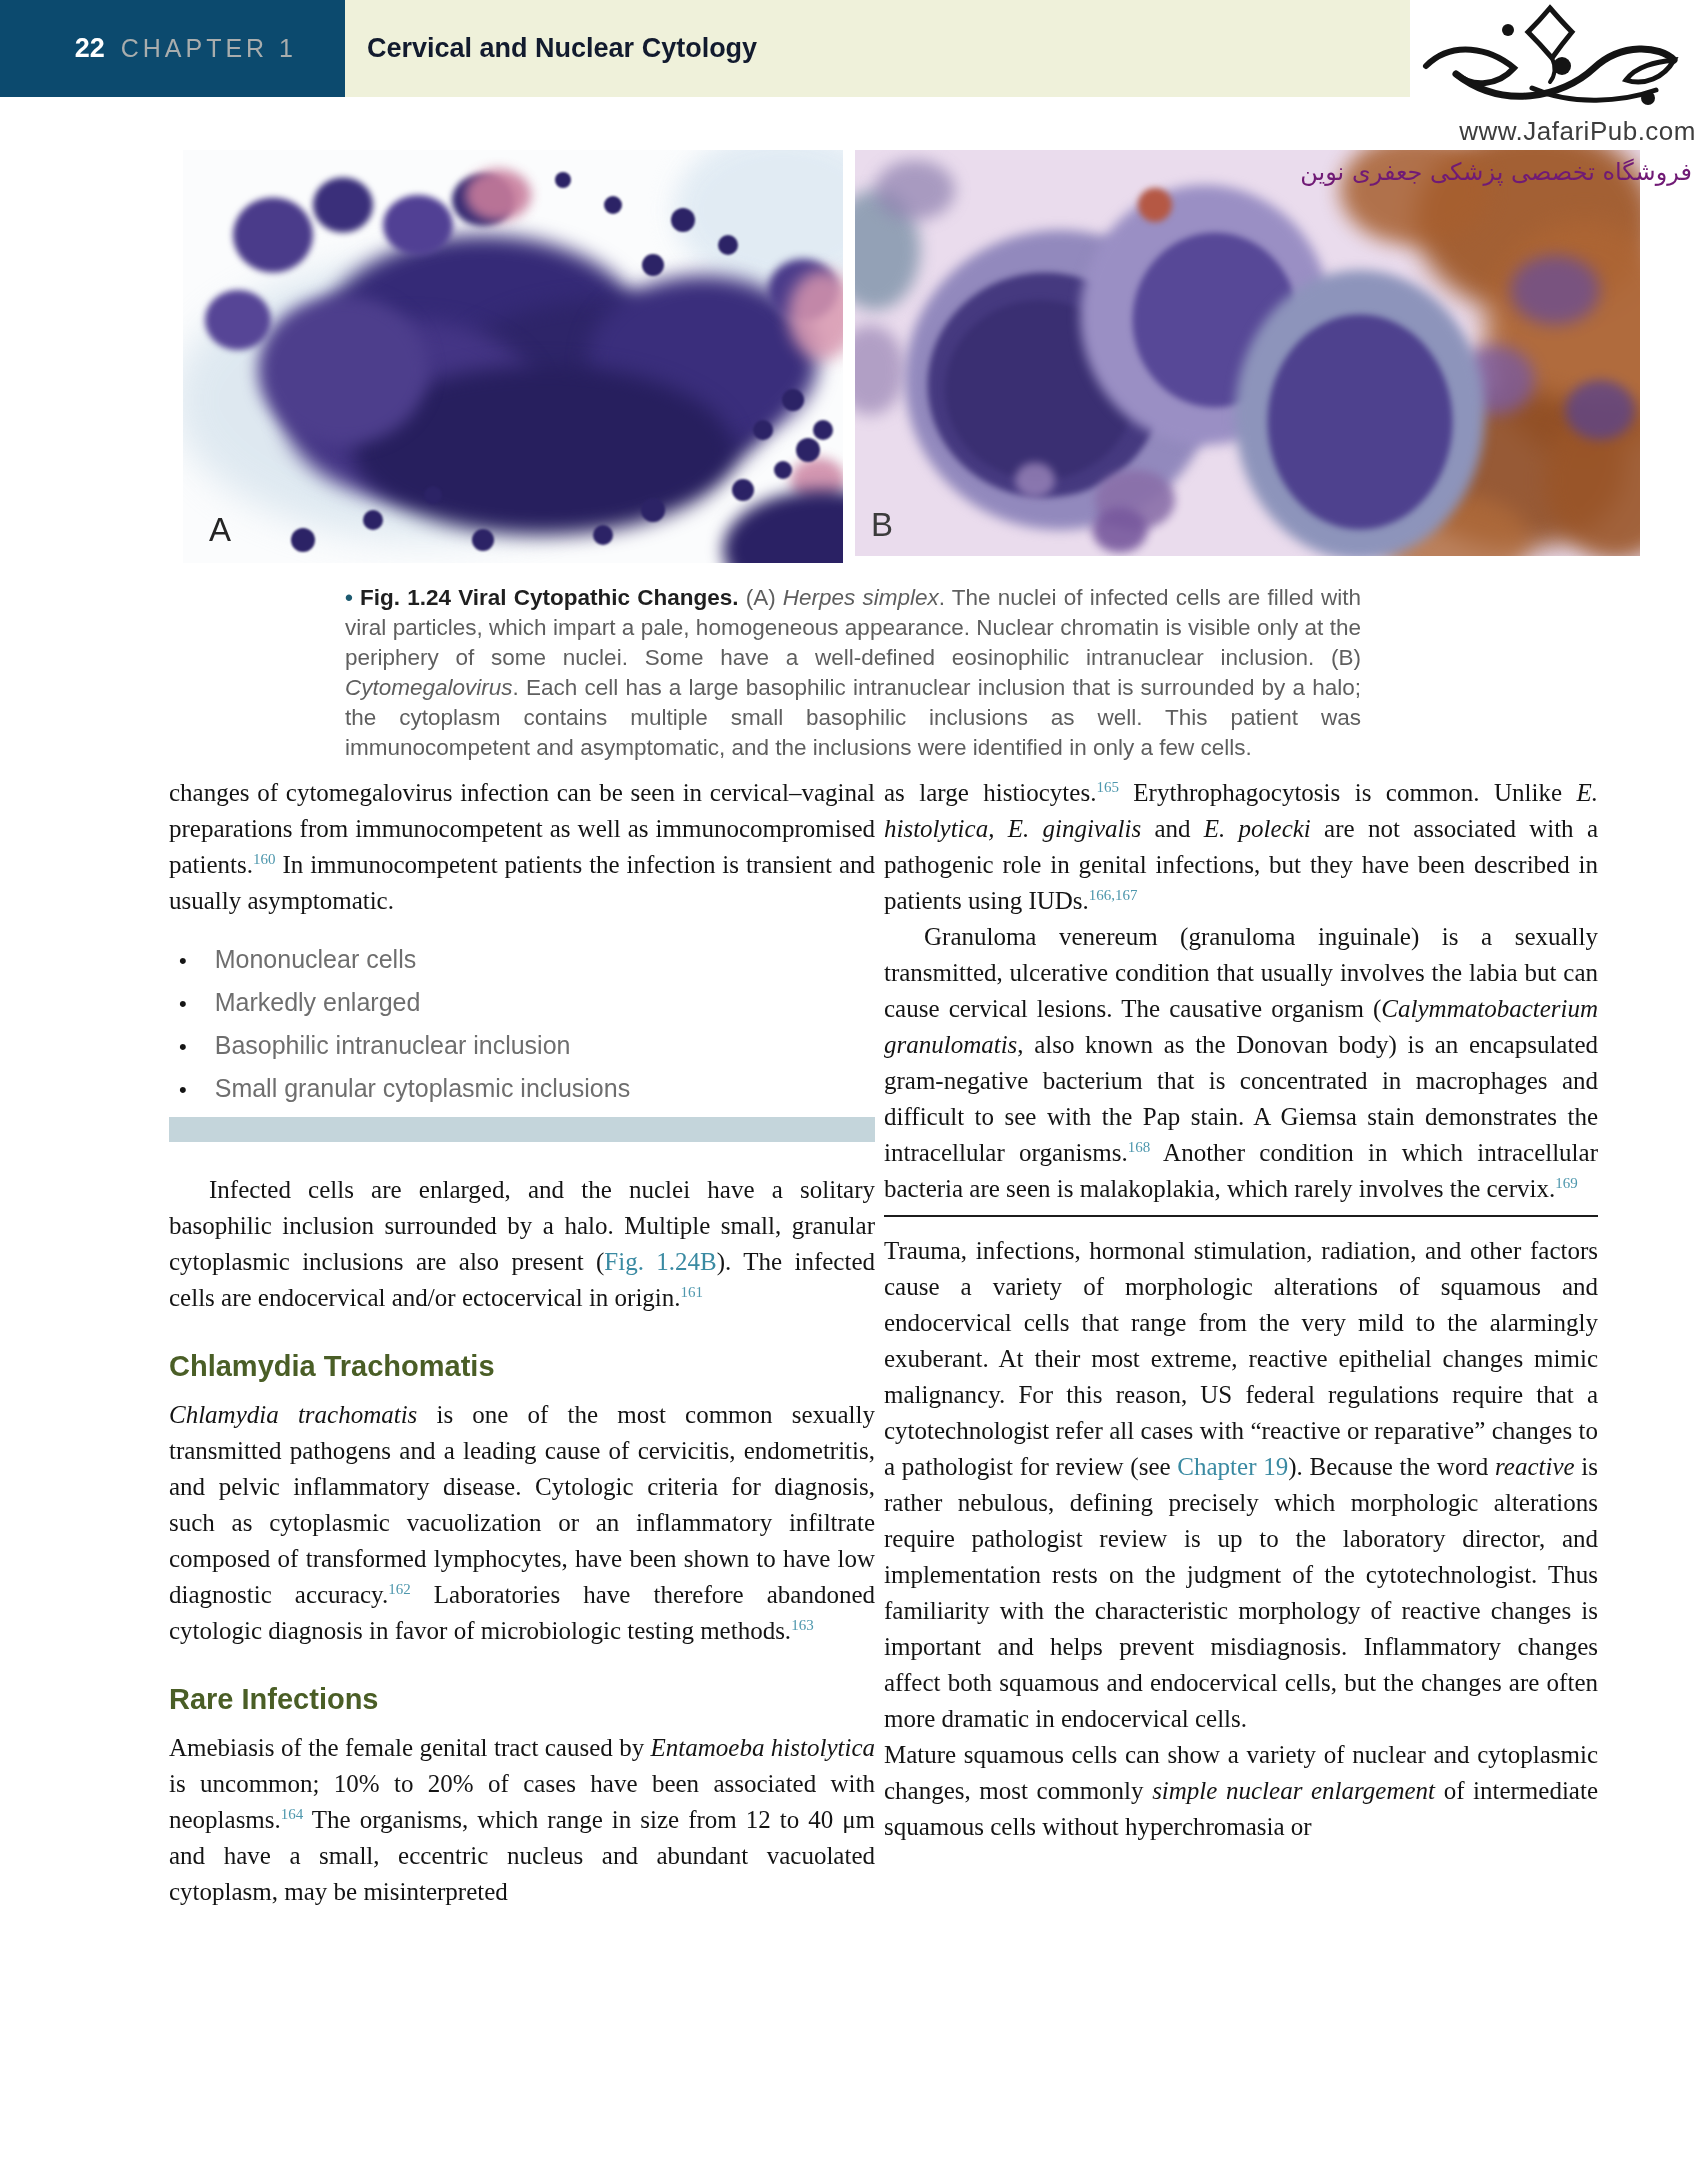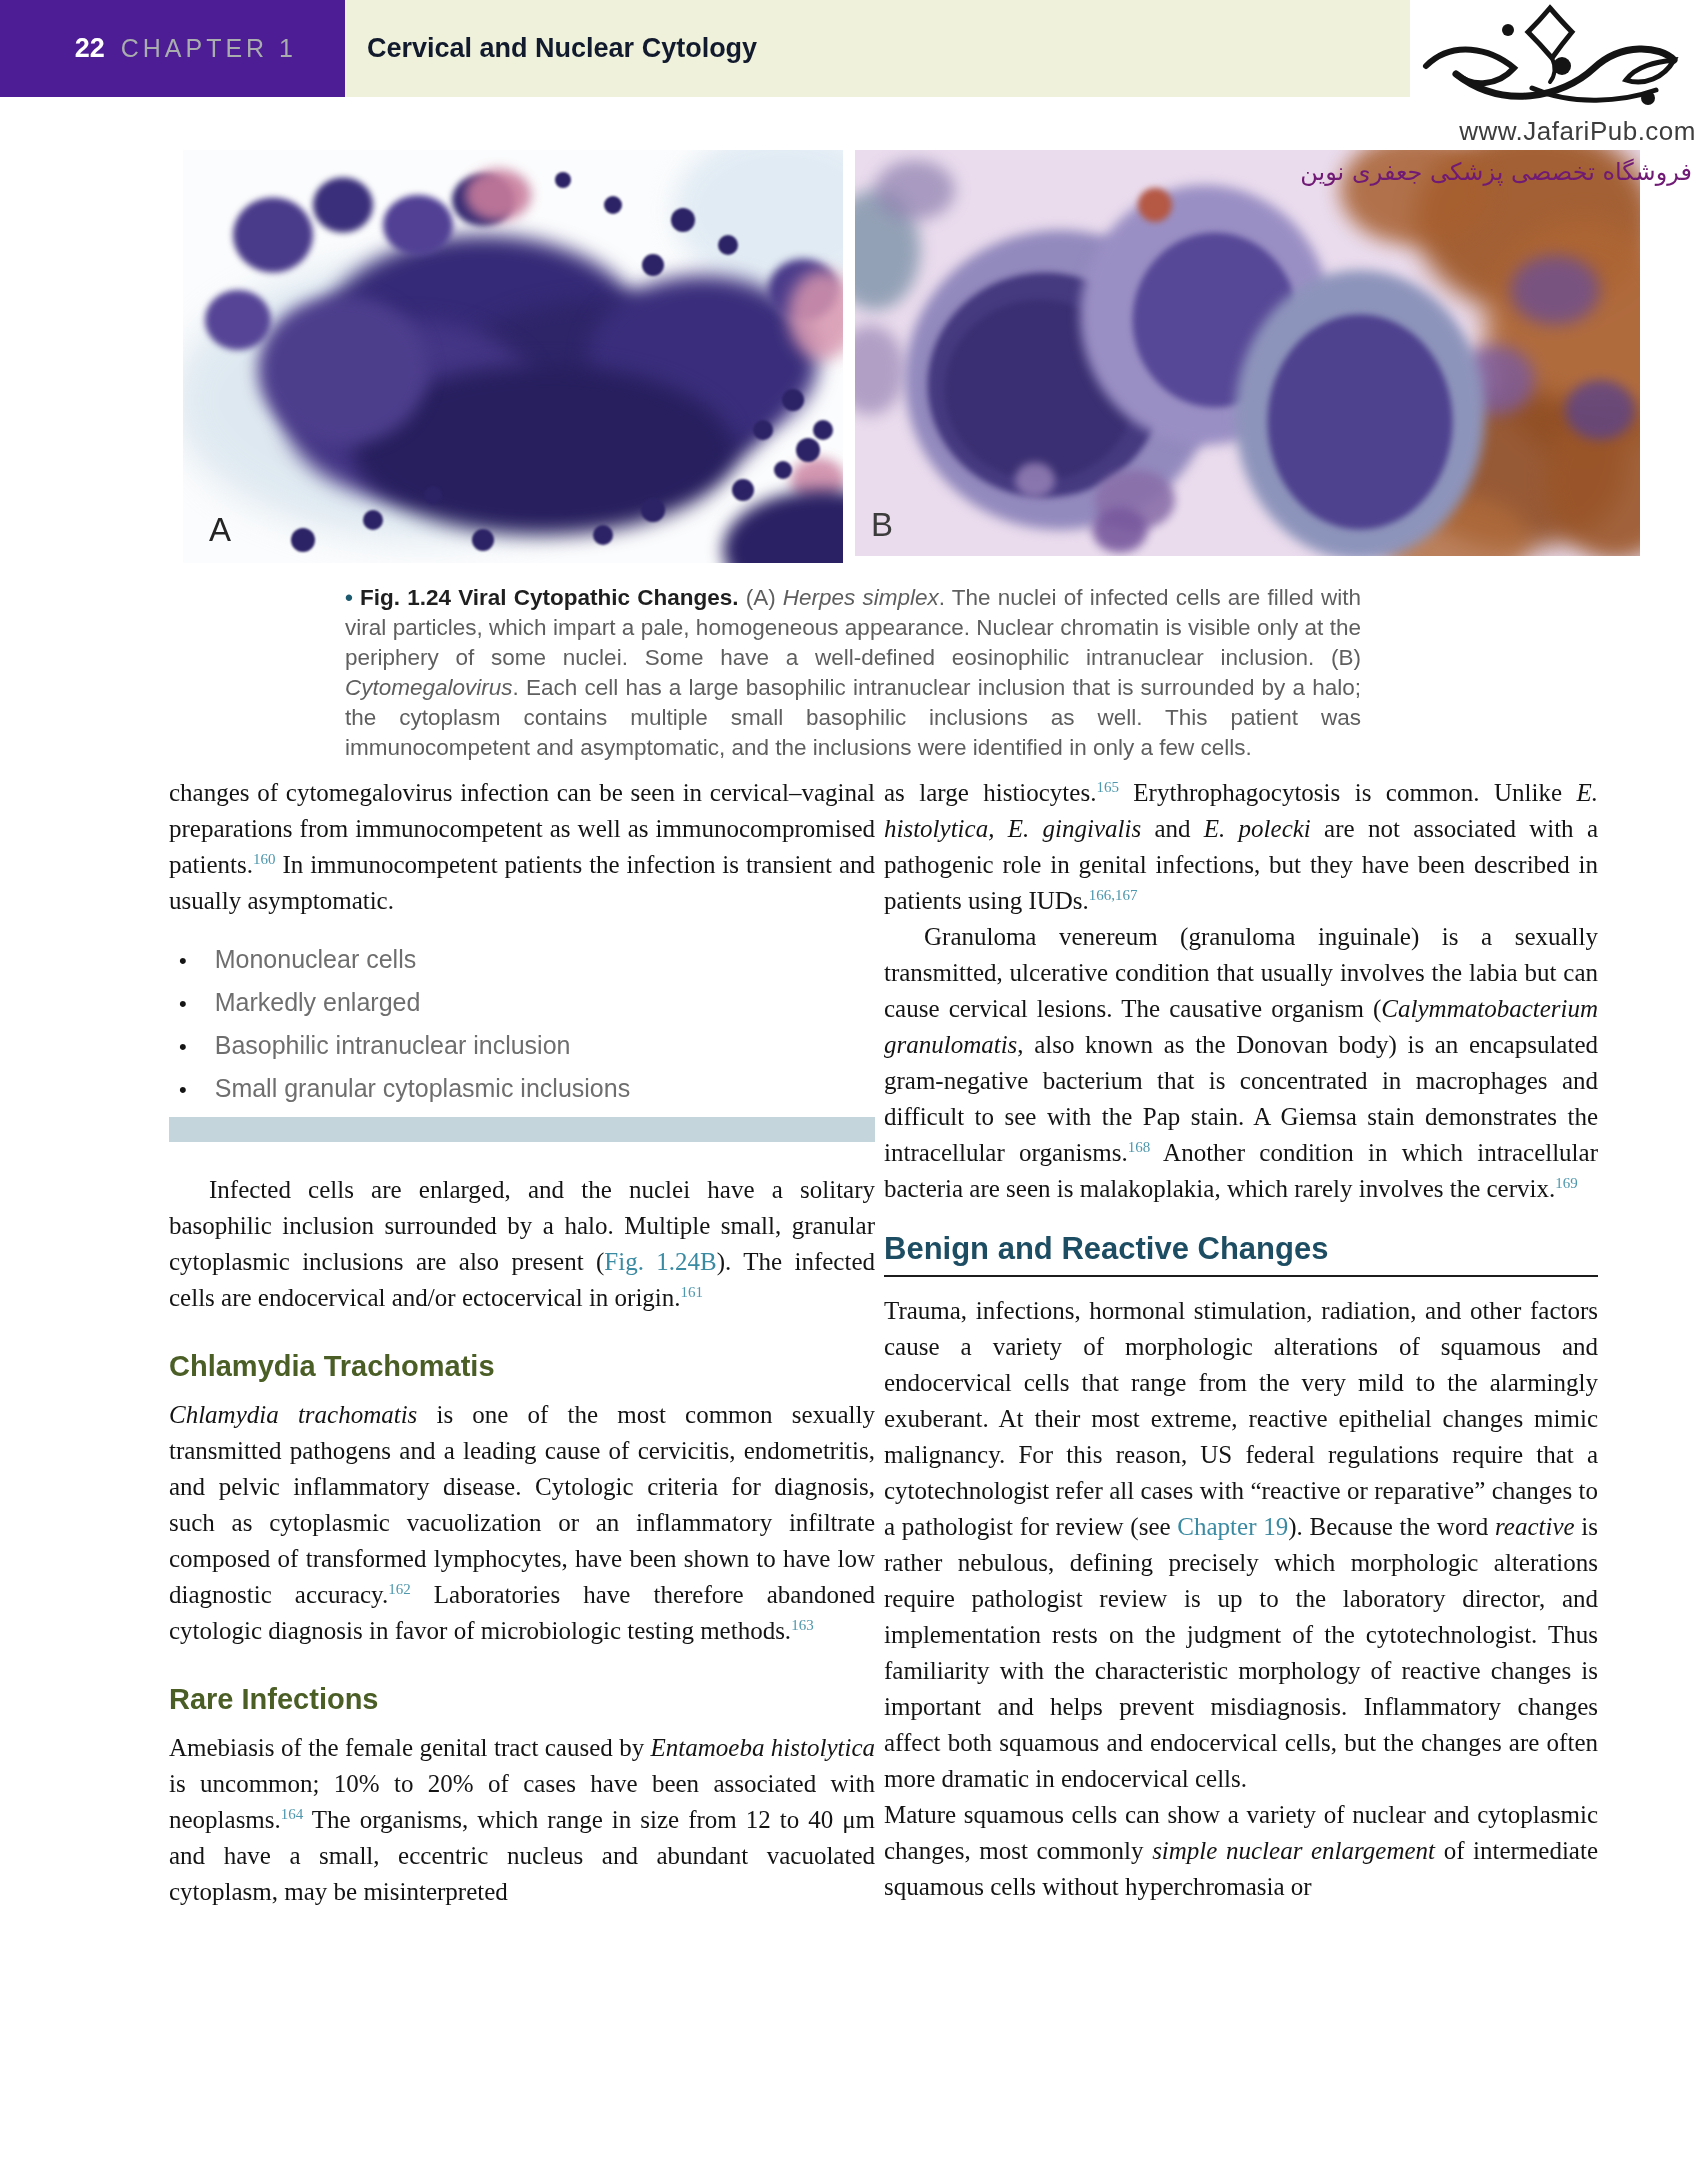--- a/index.html
+++ b/index.html
@@ -2,21 +2,21 @@
 <html><head>
 <meta charset="utf-8">
 <style>
   html,body{margin:0;padding:0;}
   body{
     width:1700px;height:2175px;position:relative;background:#ffffff;
     font-family:"Liberation Serif", serif;color:#141414;overflow:hidden;
   }
   
   .header-dark{
-    position:absolute;left:0;top:0;width:345px;height:97px;background:#4c1d95;
+    position:absolute;left:0;top:0;width:345px;height:97px;background:#0c4a6e;
     display:flex;align-items:center;justify-content:flex-end;
     padding-right:48px;box-sizing:border-box;gap:16px;
   }
   .page-num{color:#ffffff;font:bold 27px "Liberation Sans",sans-serif;}
   .chapter-label{color:#a9adad;font:300 25px "Liberation Sans",sans-serif;letter-spacing:4px;}
   .header-band{
     position:absolute;left:345px;top:0;width:1065px;height:97px;background:#eff1da;
     display:flex;align-items:center;padding-left:22px;box-sizing:border-box;
   }
   .band-title{color:#121b2e;font:bold 27px "Liberation Sans",sans-serif;}
@@ -214,18 +214,17 @@
   <p><span class="i">Chlamydia trachomatis</span><span> is one of the most common sexually transmitted pathogens and a leading cause of cervicitis, endometritis, and pelvic inflammatory disease. Cytologic criteria for diagnosis, such as cytoplasmic vacuolization or an inflammatory infiltrate composed of transformed lymphocytes, have been shown to have low diagnostic accuracy.</span><span class="sup">162</span><span> Laboratories have therefore abandoned cytologic diagnosis in favor of microbiologic testing methods.</span><span class="sup">163</span></p>
 
   <h3 class="h-olive">Rare Infections</h3>
   <p><span>Amebiasis of the female genital tract caused by </span><span class="i">Entamoeba histolytica</span><span> is uncommon; 10% to 20% of cases have been associated with neoplasms.</span><span class="sup">164</span><span> The organisms, which range in size from 12 to 40 μm and have a small, eccentric nucleus and abundant vacuolated cytoplasm, may be misinterpreted</span></p>
 </div>
 
 <div class="col" id="col-right">
   <p><span>as large histiocytes.</span><span class="sup">165</span><span> Erythrophagocytosis is common. Unlike </span><span class="i">E. histolytica, E. gingivalis</span><span> and </span><span class="i">E. polecki</span><span> are not associated with a pathogenic role in genital infections, but they have been described in patients using IUDs.</span><span class="sup">166,167</span></p>
   <p class="indent"><span>Granuloma venereum (granuloma inguinale) is a sexually transmitted, ulcerative condition that usually involves the labia but can cause cervical lesions. The causative organism (</span><span class="i">Calymmatobacterium granulomatis</span><span>, also known as the Donovan body) is an encapsulated gram-negative bacterium that is concentrated in macrophages and difficult to see with the Pap stain. A Giemsa stain demonstrates the intracellular organisms.</span><span class="sup">168</span><span> Another condition in which intracellular bacteria are seen is malakoplakia, which rarely involves the cervix.</span><span class="sup">169</span></p>
 
-  <h2 class="h-teal">Benign and Reactive Changes</h2>
   <div class="rule"></div>
   <p><span>Trauma, infections, hormonal stimulation, radiation, and other factors cause a variety of morphologic alterations of squamous and endocervical cells that range from the very mild to the alarmingly exuberant. At their most extreme, reactive epithelial changes mimic malignancy. For this reason, US federal regulations require that a cytotechnologist refer all cases with “reactive or reparative” changes to a pathologist for review (see </span><span class="link">Chapter 19</span><span>). Because the word </span><span class="i">reactive</span><span> is rather nebulous, defining precisely which morphologic alterations require pathologist review is up to the laboratory director, and implementation rests on the judgment of the cytotechnologist. Thus familiarity with the characteristic morphology of reactive changes is important and helps prevent misdiagnosis. Inflammatory changes affect both squamous and endocervical cells, but the changes are often more dramatic in endocervical cells.</span></p>
 
   <p><span>Mature squamous cells can show a variety of nuclear and cytoplasmic changes, most commonly </span><span class="i">simple nuclear enlargement</span><span> of intermediate squamous cells without hyperchromasia or</span></p>
 </div>
 
 </body></html>

